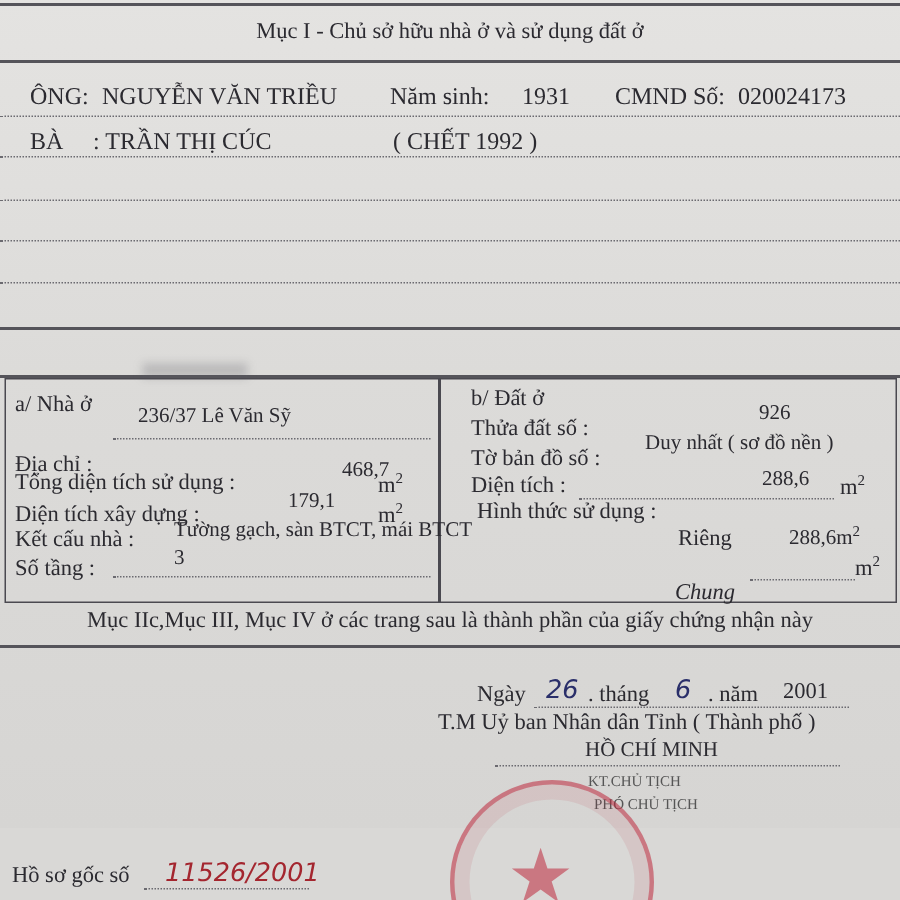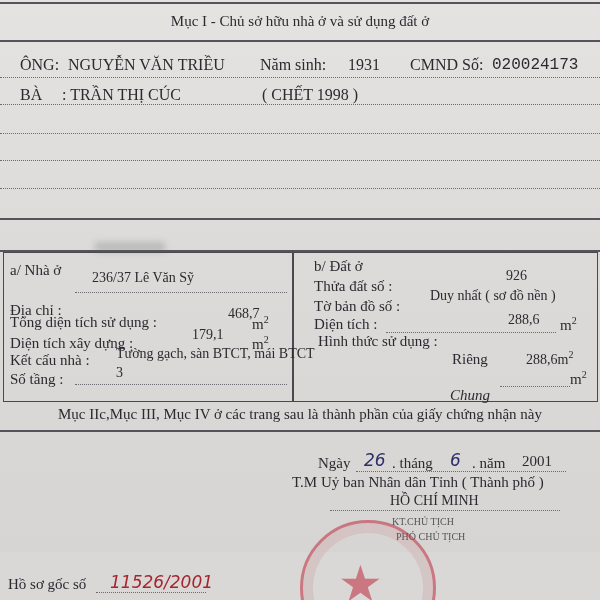--- a/index.html
+++ b/index.html
@@ -38,26 +38,26 @@
 
   <div class="hline" style="top:2px;"></div>
   <div class="t center" style="top:13px;font-size:15px;">Mục I - Chủ sở hữu nhà ở và sử dụng đất ở</div>
   <div class="hline" style="top:40px;"></div>
 
   <div class="t" style="left:20px;top:56px;font-size:16px;">ÔNG:</div>
   <div class="t" style="left:68px;top:56px;font-size:16px;">NGUYỄN VĂN TRIỀU</div>
   <div class="t" style="left:260px;top:56px;font-size:16px;">Năm sinh:</div>
   <div class="t" style="left:348px;top:56px;font-size:16px;">1931</div>
   <div class="t" style="left:410px;top:56px;font-size:16px;">CMND Số:</div>
-  <div class="t" style="left:492px;top:56px;font-size:16px;font-family:Liberation Mono, monospace;">020024173</div>
+  <div class="t" style="left:492px;top:56px;font-size:16px;">020024173</div>
   <div class="dotline" style="top:77px;"></div>
 
   <div class="t" style="left:20px;top:86px;font-size:16px;">BÀ</div>
   <div class="t" style="left:62px;top:86px;font-size:16px;">: TRẦN THỊ CÚC</div>
-  <div class="t" style="left:262px;top:86px;font-size:16px;">( CHẾT 1998 )</div>
+  <div class="t" style="left:262px;top:86px;font-size:16px;">( CHẾT 1992 )</div>
   <div class="dotline" style="top:104px;"></div>
   <div class="dotline" style="top:133px;"></div>
   <div class="dotline" style="top:160px;"></div>
   <div class="dotline" style="top:188px;"></div>
 
   <div class="hline" style="top:218px;"></div>
   <div class="hline" style="top:250px;"></div>
   <div class="redact"></div>
 
   <div class="box" style="left:3px;top:252px;width:593px;height:148px;"></div>

